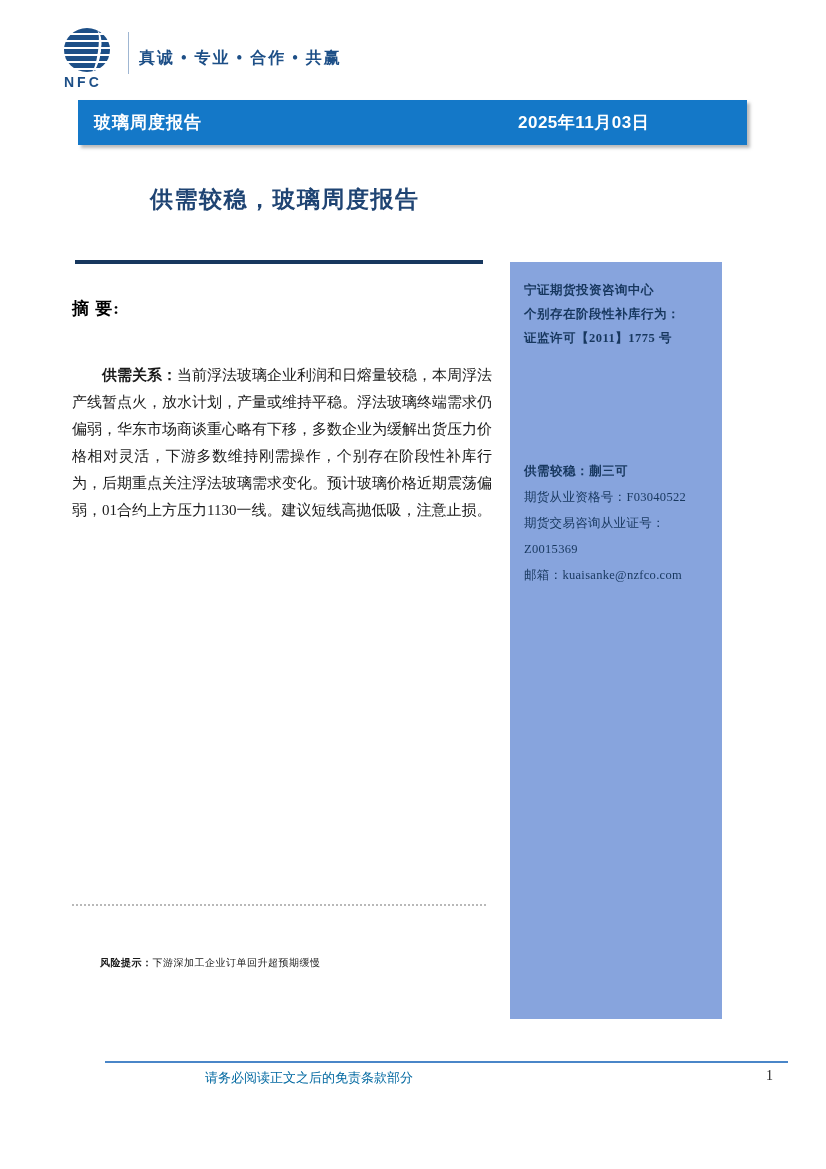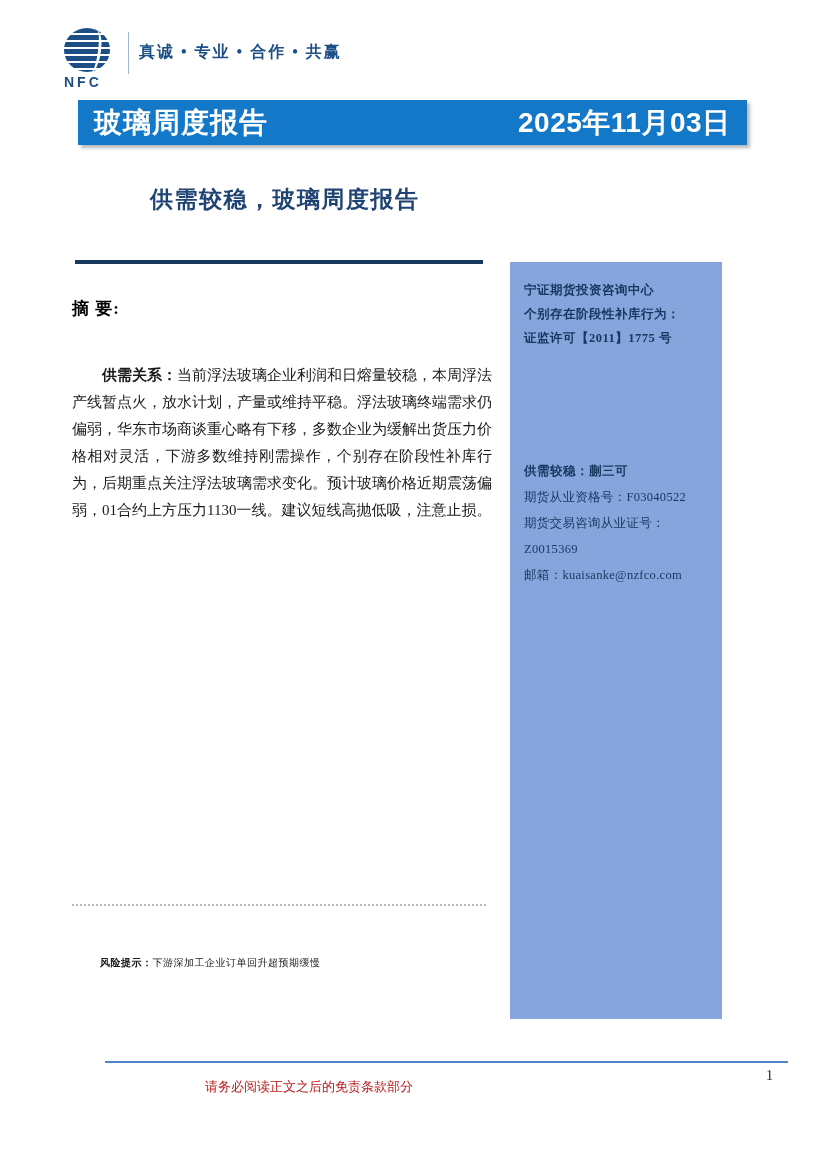--- a/index.html
+++ b/index.html
@@ -19,27 +19,27 @@
     content:""; position:absolute; left:20px; top:2px; width:14px; height:42px;
     border-right:3px solid #ffffff; border-radius:50% / 60%; transform:rotate(8deg);
   }
   .logo-abbr { font-family:"Liberation Sans",sans-serif; font-weight:bold; font-size:14px;
     letter-spacing:3px; color:#1d4f87; margin-top:2px; }
   .brand-cn { font-size:30px; font-weight:bold; color:#1d4f87; line-height:34px; margin-left:8px; letter-spacing:2px; }
   .brand-en { font-family:"Liberation Sans",sans-serif; font-size:8px; font-weight:bold;
     letter-spacing:2.5px; color:#1d4f87; margin-left:10px; margin-top:2px; }
   .brand-col { display:flex; flex-direction:column; }
   .brand-divider { width:1px; height:42px; background:#9fb6d2; margin:4px 10px 0 12px; }
-  .brand-slogan { font-size:16px; font-weight:bold; color:#1d4f87; margin-top:14px; letter-spacing:2px; }
+  .brand-slogan { font-size:16px; font-weight:bold; color:#1d4f87; margin-top:20px; letter-spacing:2px; }
   
   .header-bar {
     position:absolute; left:78px; top:100px; width:669px; height:45px;
     background:#1478c8; box-shadow:3px 3px 3px rgba(130,130,130,0.55);
     display:flex; align-items:center;
-    font-family:"Liberation Sans",sans-serif; font-weight:bold; color:#ffffff; font-size:28px;
+    font-family:"Liberation Sans",sans-serif; font-weight:bold; color:#ffffff; font-size:17px;
   }
   .header-type { margin-left:16px; letter-spacing:1px; }
   .header-date { position:absolute; left:440px; letter-spacing:0.5px; }
   
   .report-title {
     position:absolute; left:150px; top:184px;
     font-family:"Liberation Sans",sans-serif; font-weight:bold; font-size:23px;
     color:#1f4473; letter-spacing:1.5px;
   }
   
@@ -63,21 +63,21 @@
     background:#87a4dd; padding:16px 12px 0 14px;
     color:#17375e; font-size:12.5px;
   }
   .side-org, .side-qual, .side-license { font-weight:bold; line-height:24px; letter-spacing:0.5px; }
   .side-author { font-weight:bold; line-height:26px; margin-top:108px; letter-spacing:0.5px; }
   .side-reg { line-height:26px; letter-spacing:0.3px; }
   
   .footer-rule { position:absolute; left:105px; top:1061px; width:683px; height:2px; background:#4a86c8; }
   .footer-disclaimer {
     position:absolute; left:205px; top:1069px;
-    font-family:"Liberation Sans",sans-serif; font-size:13px; color:#b91c1c;margin-top:9px;
+    font-family:"Liberation Sans",sans-serif; font-size:13px; color:#0369a1;
   }
   .page-number { position:absolute; left:766px; top:1068px; font-size:14px; color:#222; }
 </style>
 </head>
 <body>
 
 <div class="brand">
   <div class="logo-box">
     <div class="logo-circle"></div>
     <div class="logo-abbr">NFC</div>

